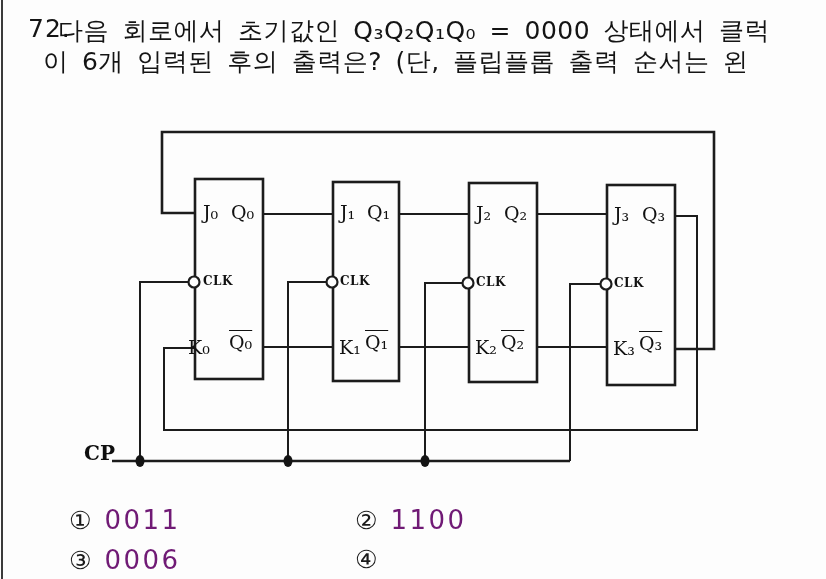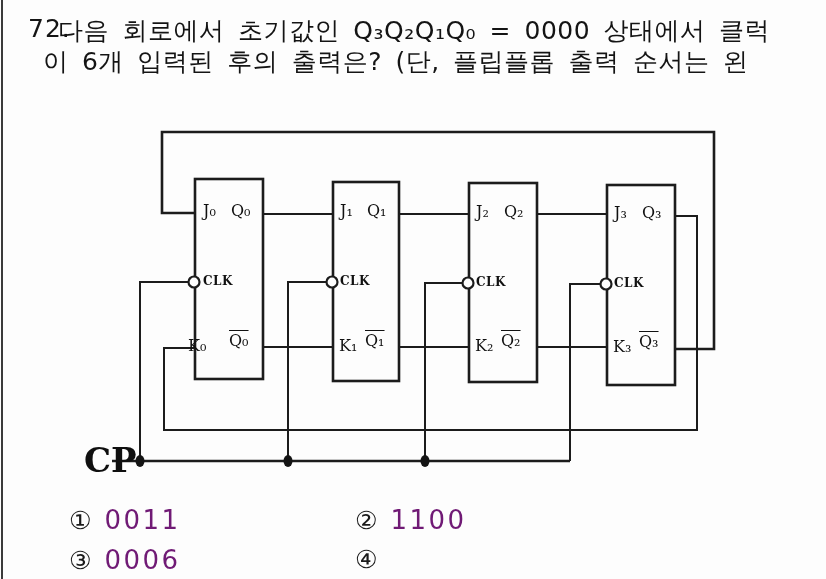--- a/index.html
+++ b/index.html
@@ -8,27 +8,27 @@
     font-family:"DejaVu Sans","Liberation Sans",sans-serif;color:#141414;padding-left:40px;
   }
   .page *{box-sizing:border-box;}
   .left-border{position:absolute;left:1px;top:0;width:2px;height:579px;background:#3a3a3a;}
   .abs{position:absolute;white-space:nowrap;}
   .qnum{font-size:25px;letter-spacing:1px;}
   .qline{font-size:25px;letter-spacing:0.5px;word-spacing:5px;}
   .circuit-svg{position:absolute;left:0;top:0;}
   .pin{
     position:absolute;white-space:nowrap;font-family:"DejaVu Serif","Liberation Serif",serif;
-    font-size:16px;color:#111;line-height:1.1;
+    font-size:19px;color:#111;line-height:1.1;
   }
   .pin.clk{font-size:12px;font-weight:bold;letter-spacing:0.5px;}
   .pin.qbar{text-decoration:overline;}
   .cp-label{
     font-family:"DejaVu Serif","Liberation Serif",serif;font-weight:bold;
-    font-size:34px;color:#0f0f0f;letter-spacing:0px;line-height:1;
+    font-size:20px;color:#0f0f0f;letter-spacing:0px;line-height:1;
   }
   .option{
     position:absolute;display:flex;align-items:center;gap:13px;cursor:default;
   }
   .option .marker{font-size:25px;color:#1a1a1a;line-height:1;}
   .option .val{font-size:26px;letter-spacing:2.5px;color:#701a75;line-height:1;}
 </style>
 </head>
 <body>
 

